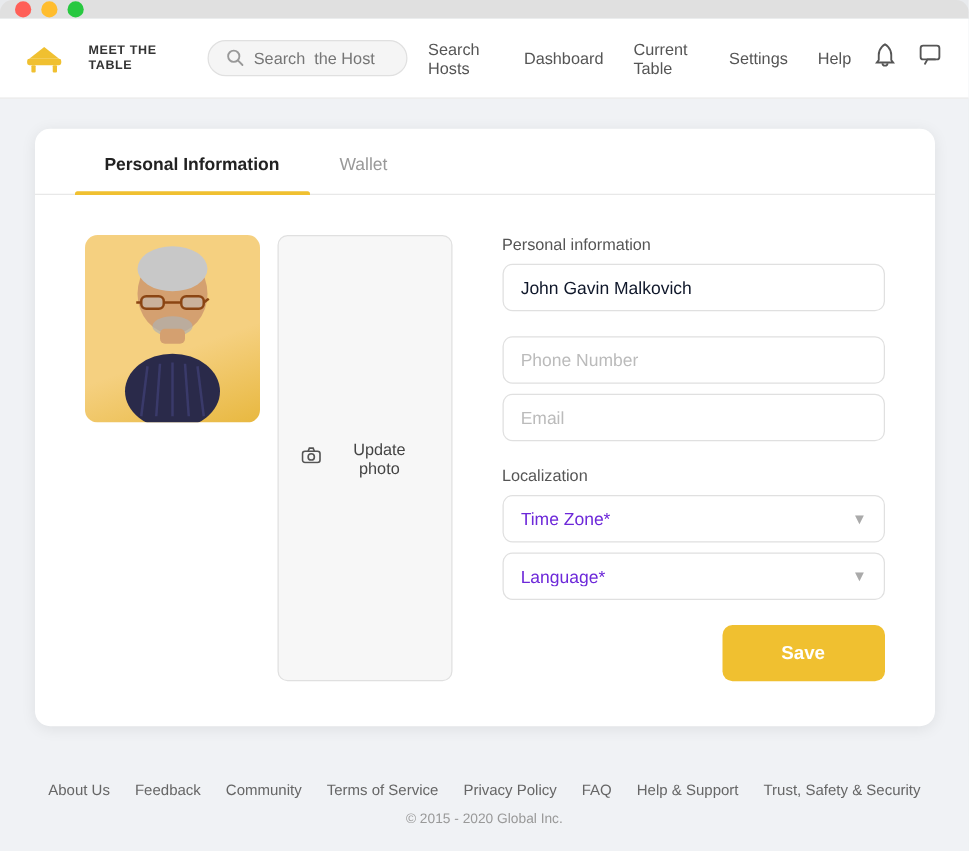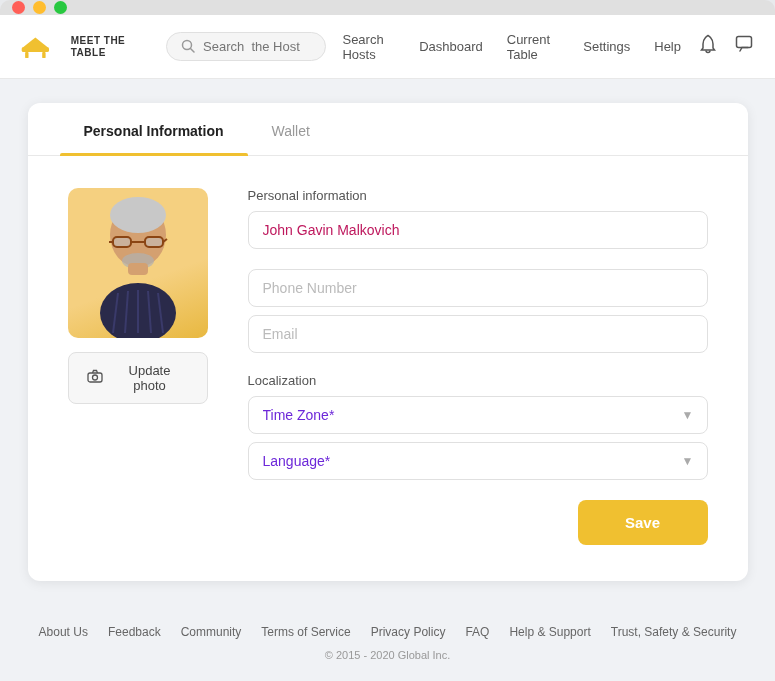--- a/index.html
+++ b/index.html
@@ -169,21 +169,20 @@
     
     .card-body {
       padding: 32px 40px 36px;
       display: flex;
       gap: 40px;
     }
 
     
     .photo-section {
       display: flex;
-      flex-direction: column;
       gap: 14px;
       flex-shrink: 0;
     }
     .avatar-container {
       width: 140px;
       height: 150px;
       border-radius: 10px;
       overflow: hidden;
       background: #f5d080;
     }
@@ -234,21 +233,21 @@
       font-size: 13px;
       color: #555;
       font-weight: 500;
     }
     .form-input {
       width: 100%;
       padding: 10px 14px;
       border: 1px solid #e0e0e0;
       border-radius: 8px;
       font-size: 14px;
-      color: #be185d;
+      color: #0f172a;
       outline: none;
       background: #fff;
     }
     .form-input::placeholder {
       color: #bbb;
     }
     .form-select {
       width: 100%;
       padding: 10px 14px;
       border: 1px solid #e0e0e0;

